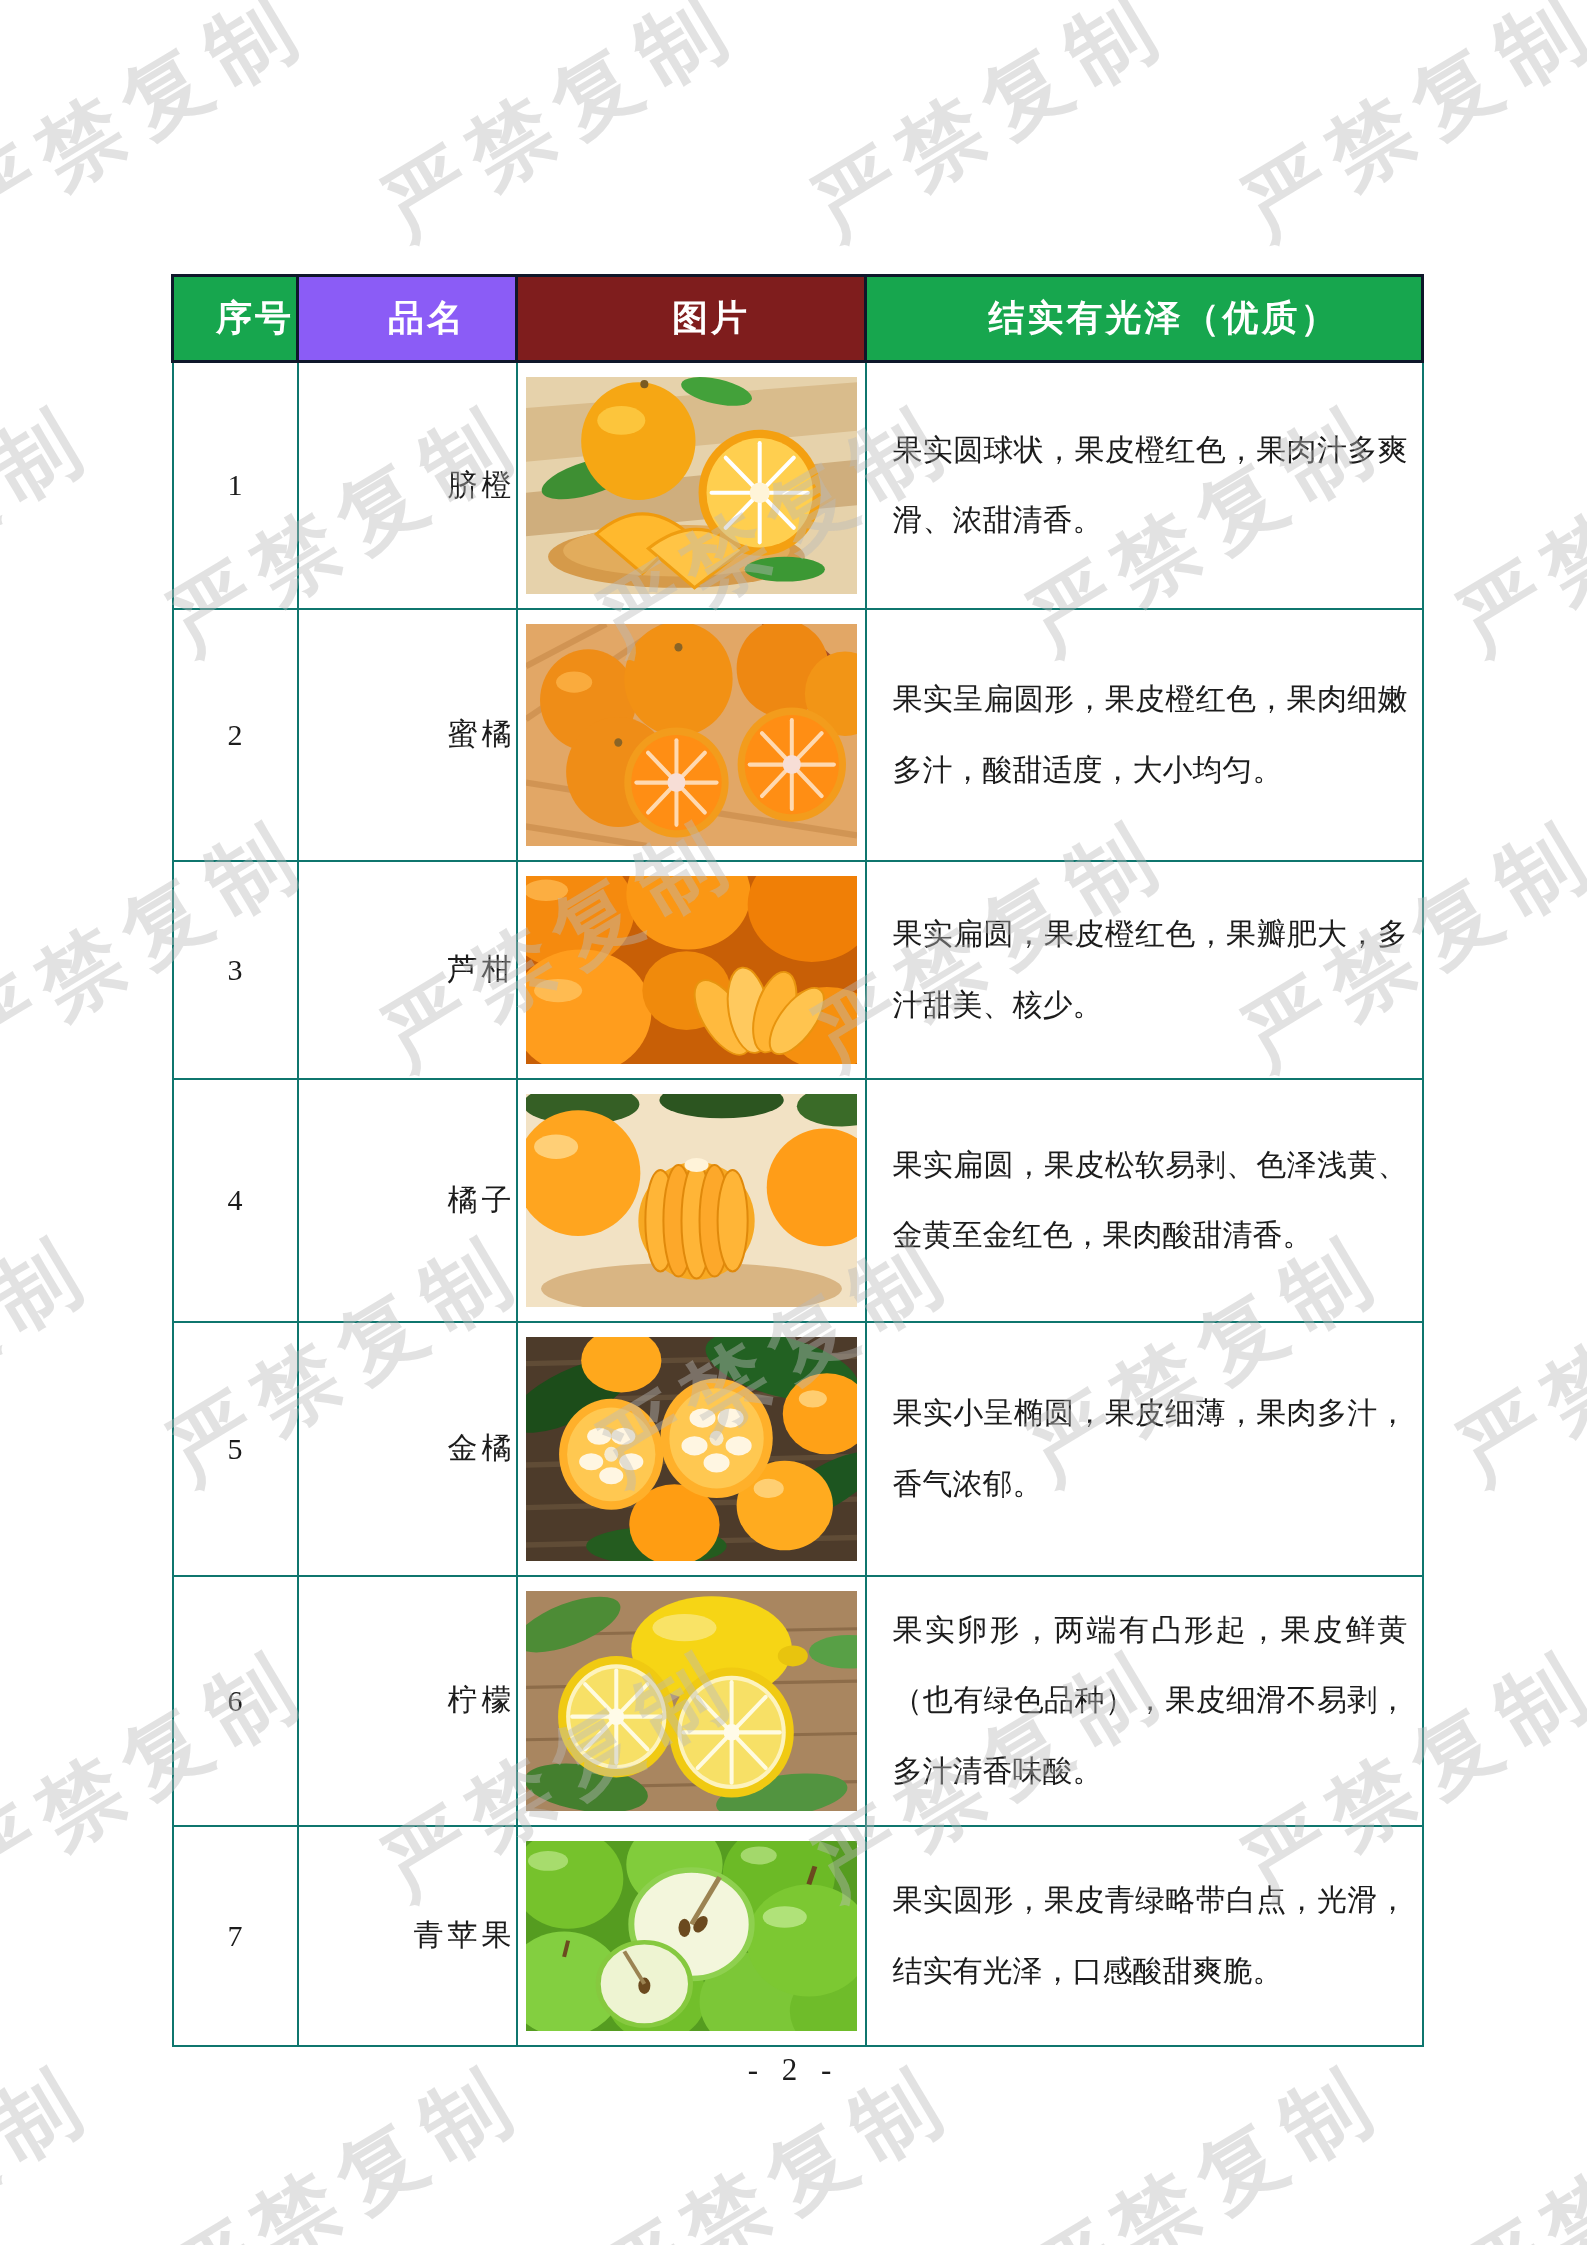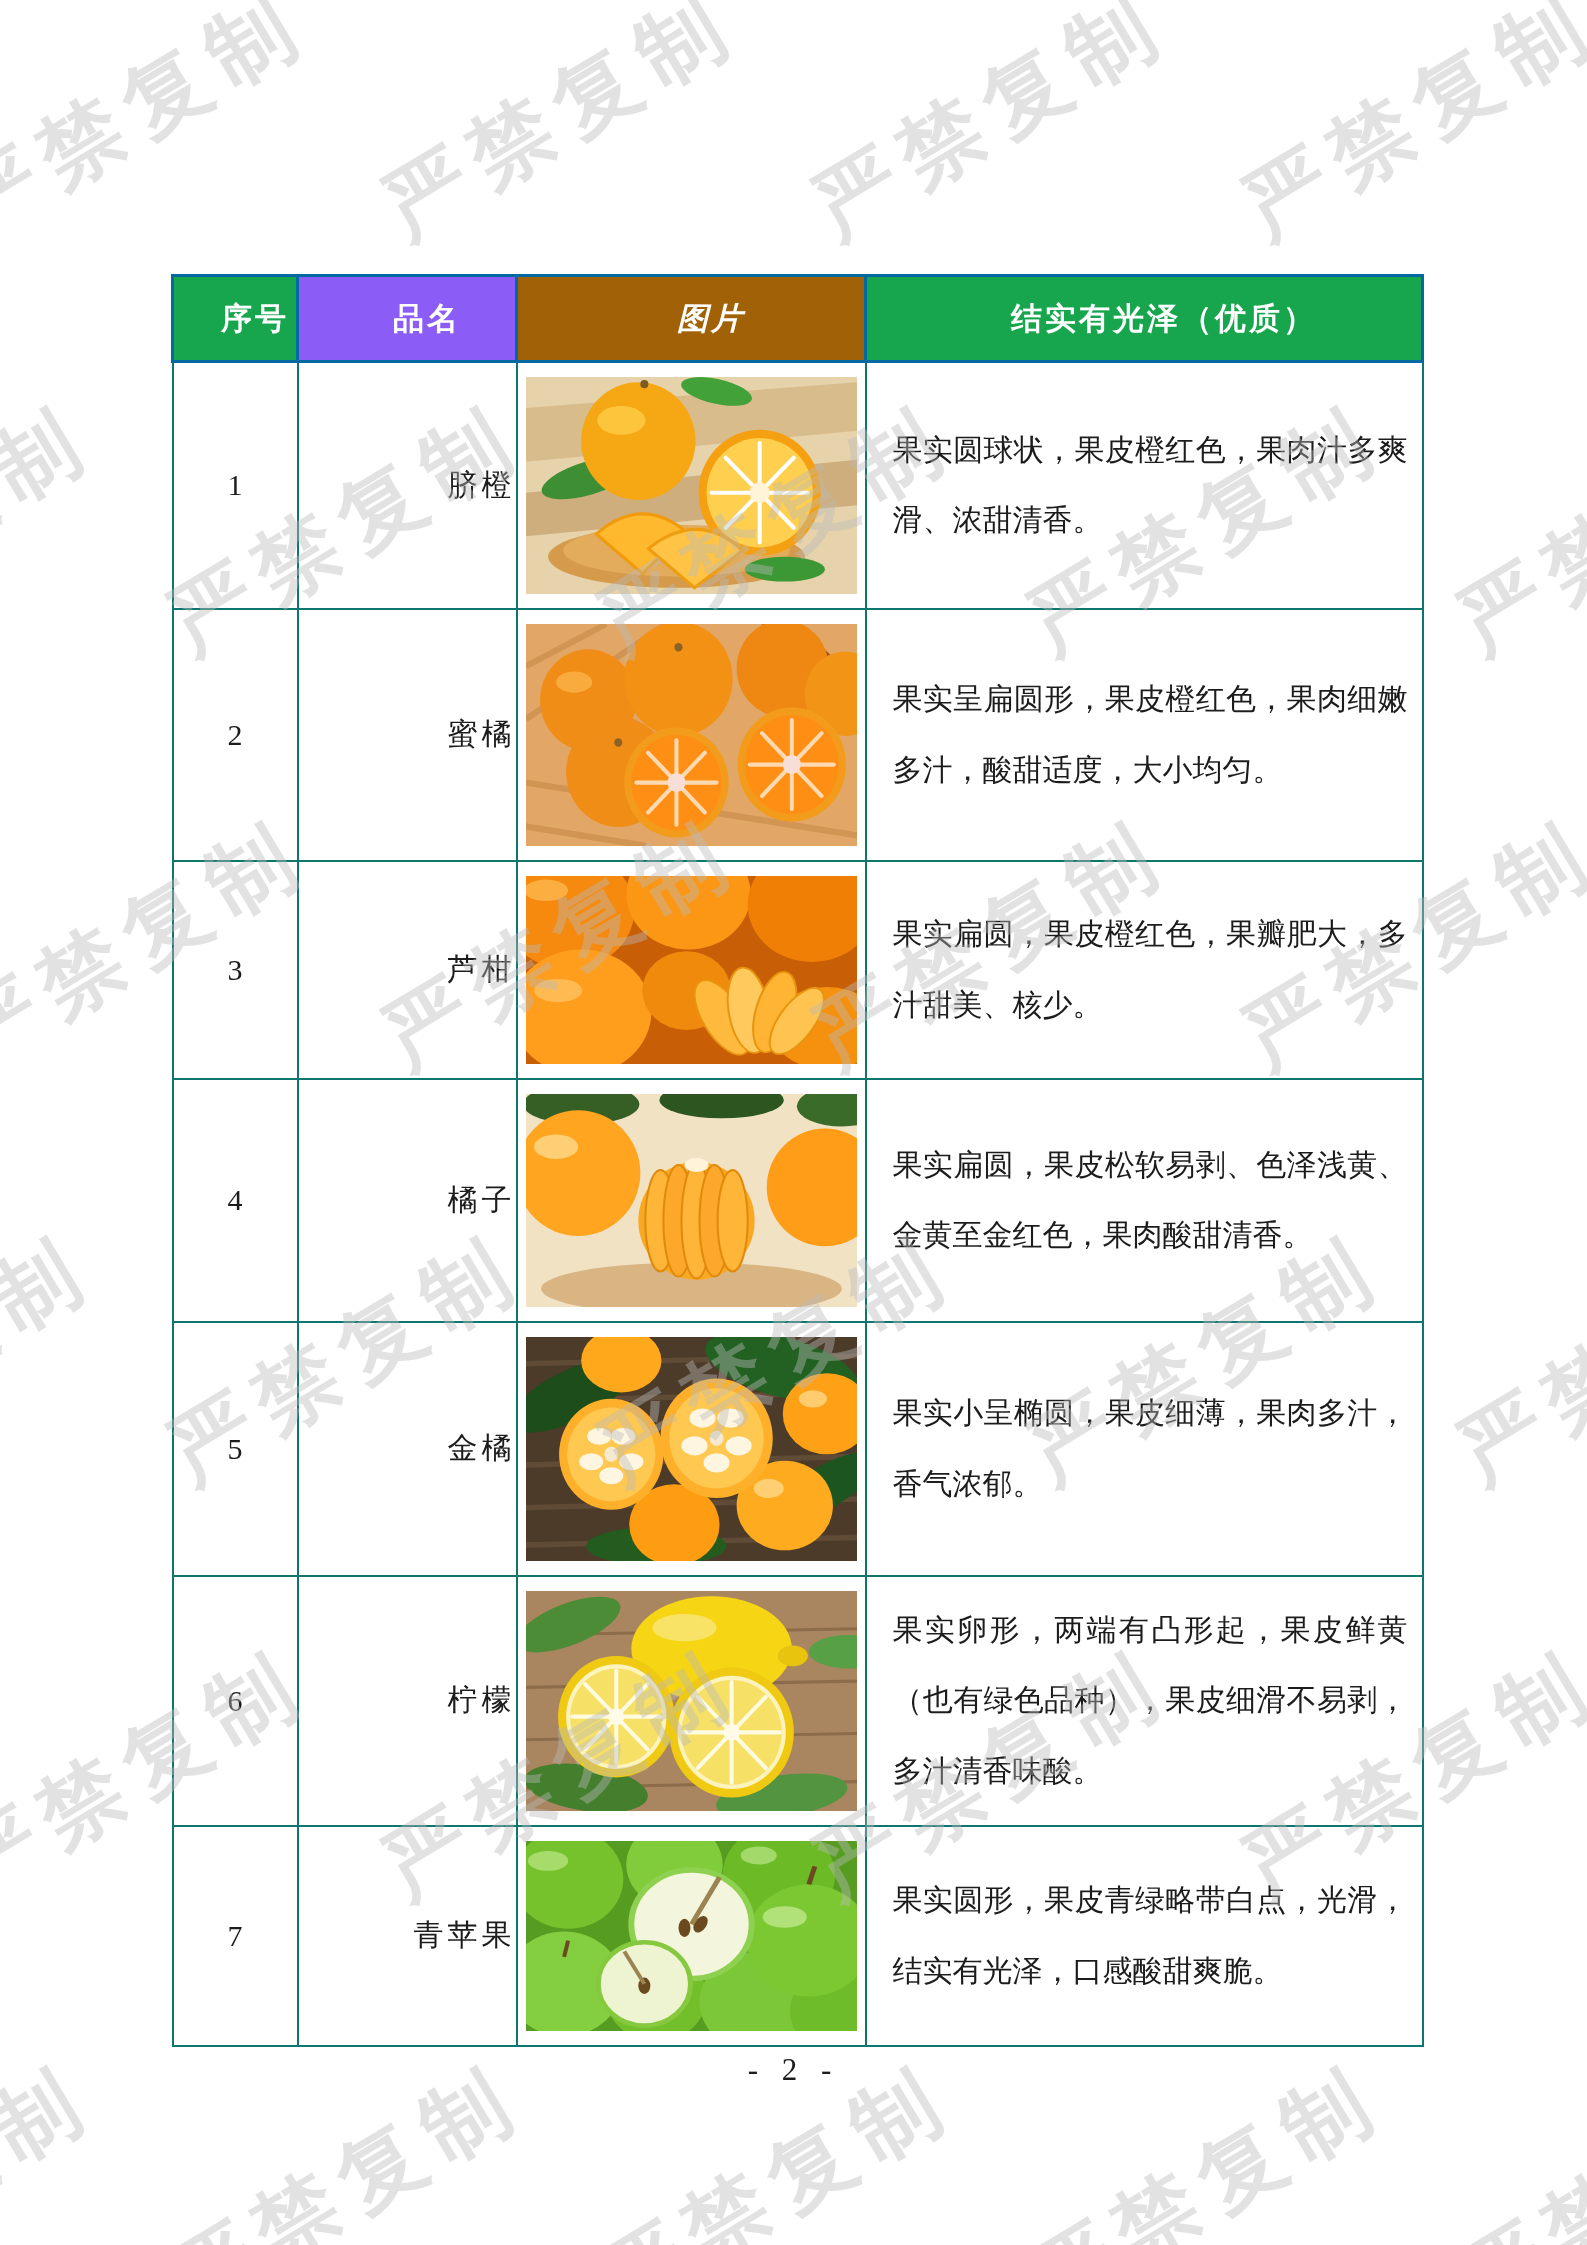--- a/index.html
+++ b/index.html
@@ -20,23 +20,23 @@
   }
   .doc-title {
     position:absolute; top:200px; left:0; width:100%; text-align:center;
     font-size:39px; font-weight:700; letter-spacing:2px; z-index:2;
   }
   table.qa {
     position:absolute; left:171px; top:274px; width:1250px; z-index:2;
     border-collapse:collapse; table-layout:fixed;
   }
   .qa th {
-    height:86px; border:3px solid #0369a1;
+    height:86px; border:3px solid #0f172a;
     color:#fff; font-family:"Liberation Sans","DejaVu Sans",sans-serif;
-    font-weight:700; font-size:31px; letter-spacing:3px; text-align:center;padding-left:40px;
+    font-weight:700; font-size:36px; letter-spacing:3px; text-align:center;padding-left:40px;
   }
   .qa td { border:2px solid #0f766e; vertical-align:middle; background:transparent; }
   .qa td.c-no   { text-align:center; font-size:30px; }
   .qa td.c-name { text-align:right; font-size:30px; letter-spacing:4px;margin-left:44px; }
   .qa td.c-img  { text-align:center; }
   .photo { margin:0 auto; overflow:hidden; }
   .photo svg { display:block; width:100%; height:100%; }
   .qa td.c-std {
     font-size:30px; line-height:2.35; text-align:justify;
     padding:0 14px 0 26px;
@@ -86,21 +86,21 @@
     <colgroup>
       <col style="width:125px">
         <col style="width:219px">
         <col style="width:349px">
         <col style="width:557px">
     </colgroup>
     <thead>
       <tr>
         <th style="background: rgb(23, 166, 78);">序号</th>
         <th style="background: #8b5cf6;">品名</th>
-        <th style="background: #a16207; font-style: italic;">图片</th>
+        <th style="background: #7f1d1d;">图片</th>
         <th style="background: rgb(23, 166, 78);">结实有光泽（优质）</th>
       </tr>
     </thead>
     <tbody>
   <tr style="height: 247px;">
     <td class="c-no">
       <span>1</span>
     </td>
     <td class="c-name">
       <span>脐橙</span>

